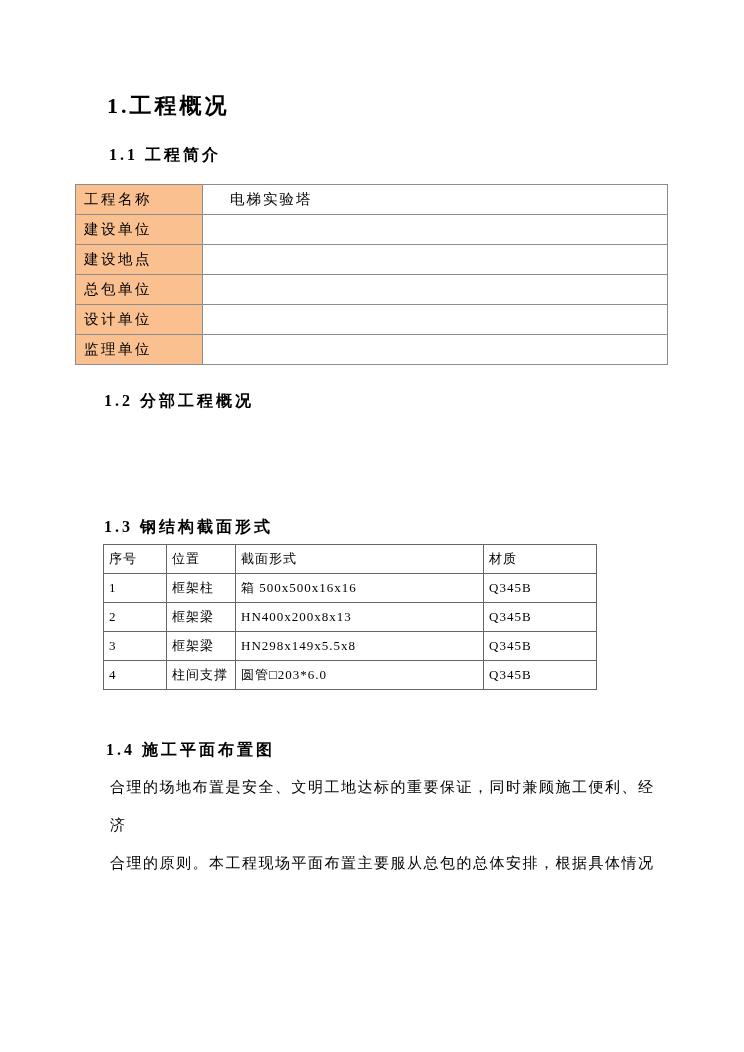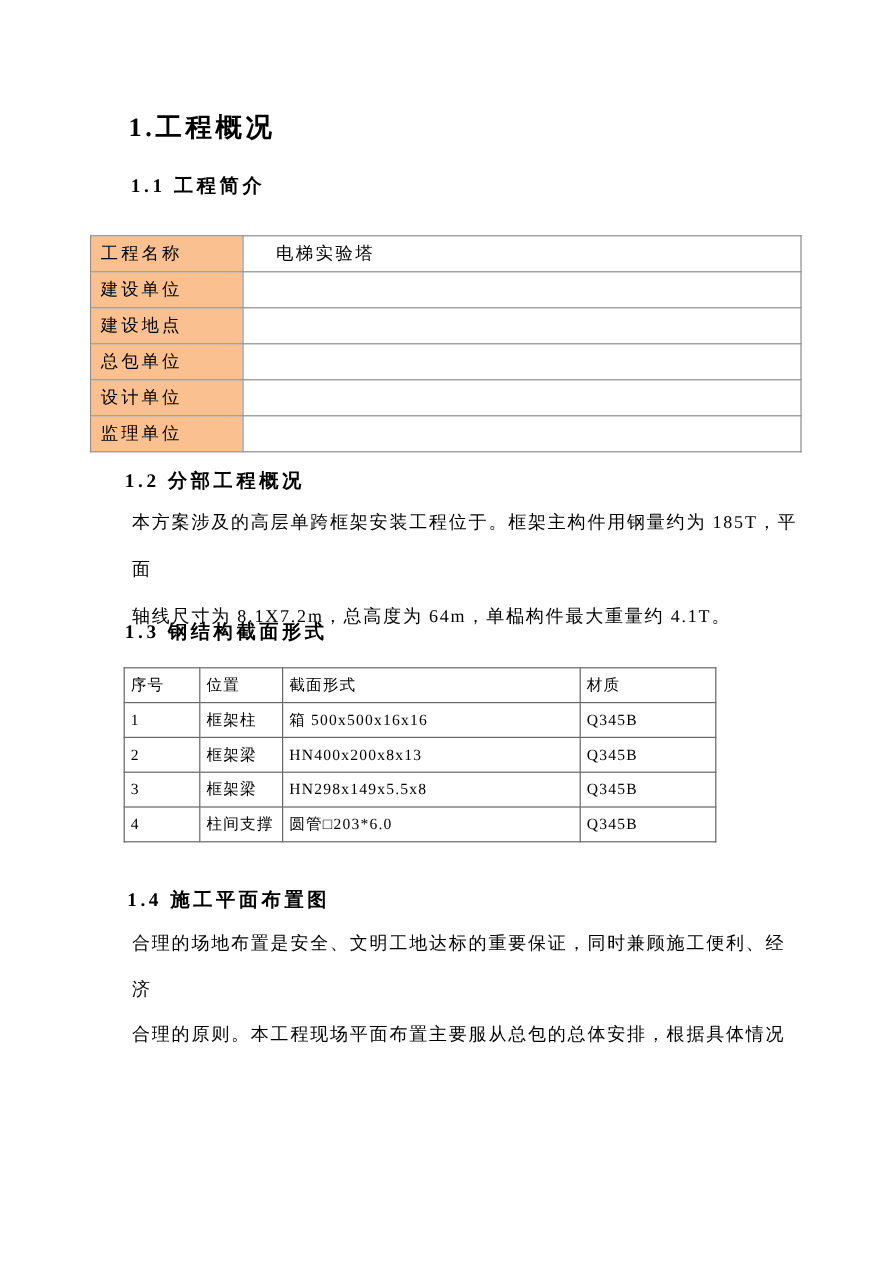--- a/index.html
+++ b/index.html
@@ -13,21 +13,21 @@
     font-size:22px; font-weight:700; letter-spacing:3px;
   }
   .sec-heading {
     position:absolute; margin:0; font-size:16px; font-weight:700; letter-spacing:3px;
   }
   #h11 { left:109px; top:145px; }
   #h12 { left:104px; top:391px; }
   #h13 { left:104px; top:517px; }
   #h14 { left:106px; top:740px; }
 
-  table { border-collapse:collapse; table-layout:fixed;margin-top:12px; }
+  table { border-collapse:collapse; table-layout:fixed; }
 
   .info-table { position:absolute; left:75px; top:184px; width:593px; }
   .info-table td {
     border:1px solid var(--t1-border,#8c8c8c); height:29px;
     font-size:14.5px; letter-spacing:2.5px; padding:0 8px; vertical-align:middle;
     overflow:hidden; white-space:nowrap;
   }
   .info-table td.lbl { width:110px; background:var(--label-bg,#FAC090); }
   .info-table td.val { padding-left:27px; letter-spacing:2px; }
 
@@ -82,22 +82,20 @@
       </tr>
       <tr>
         <td class="lbl">监理单位</td>
         <td class="val"></td>
       </tr>
     </tbody>
   </table>
 
   <h2 class="sec-heading" id="h12">1.2 分部工程概况</h2>
 
-  <p class="body-para" id="p12">本方案涉及的高层单跨框架安装工程位于。框架主构件用钢量约为 185T，平面
-轴线尺寸为 8.1X7.2m，总高度为 64m，单榀构件最大重量约 4.1T。</p>
 
   <h2 class="sec-heading" id="h13">1.3 钢结构截面形式</h2>
 
   <table class="steel-table">
     <colgroup>
       <col style="width:63px">
       <col style="width:69px">
       <col style="width:248px">
       <col style="width:113px">
     </colgroup>

